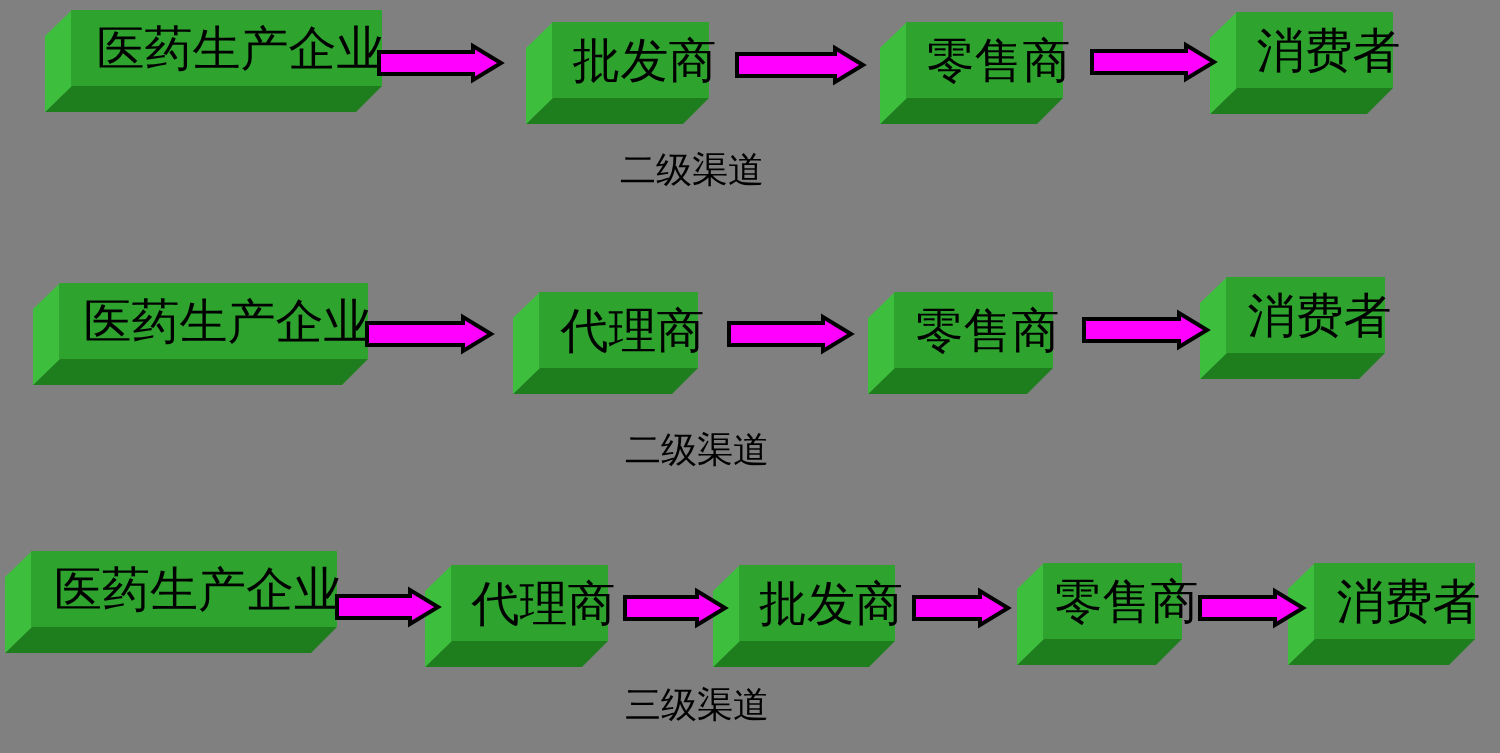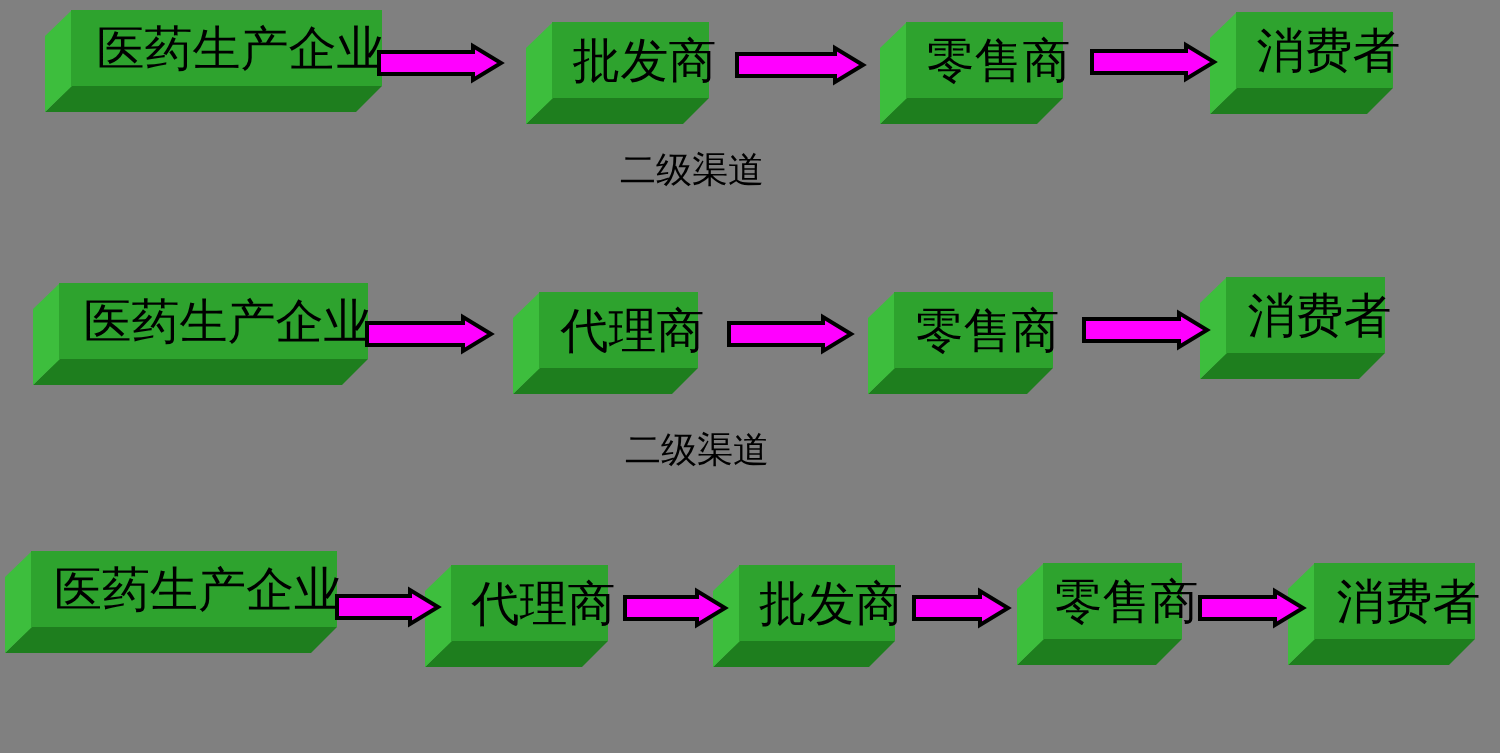--- a/index.html
+++ b/index.html
@@ -196,13 +196,14 @@
         <svg class="arrow" width="98" height="38" viewBox="0 0 98 38" style="left: 912px; top: 589px;">
           <polygon points="2,8 68,8 68,2 96,19 68,36 68,30 2,30" fill="#FF00FF" stroke="#000000" stroke-width="4" stroke-linejoin="miter"></polygon>
         </svg>
         <svg class="arrow" width="107" height="38" viewBox="0 0 107 38" style="left: 1198px; top: 589px;">
           <polygon points="2,8 77,8 77,2 105,19 77,36 77,30 2,30" fill="#FF00FF" stroke="#000000" stroke-width="4" stroke-linejoin="miter"></polygon>
         </svg>
       </div>
     </div>
   <div class="channel-label label-1">二级渠道</div>
   <div class="channel-label label-2">二级渠道</div>
+  <div class="channel-label label-3">三级渠道</div>
 </div>
 
 </body></html>

